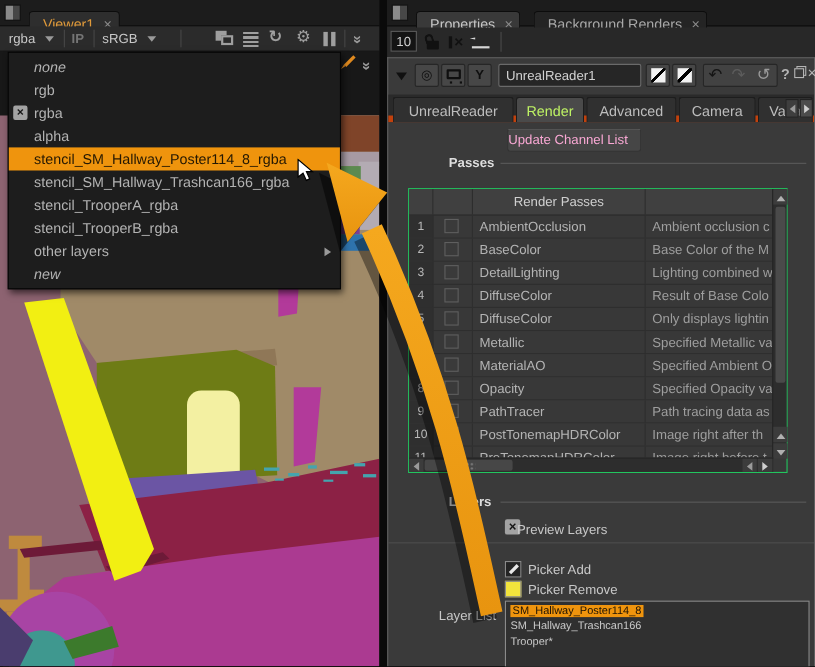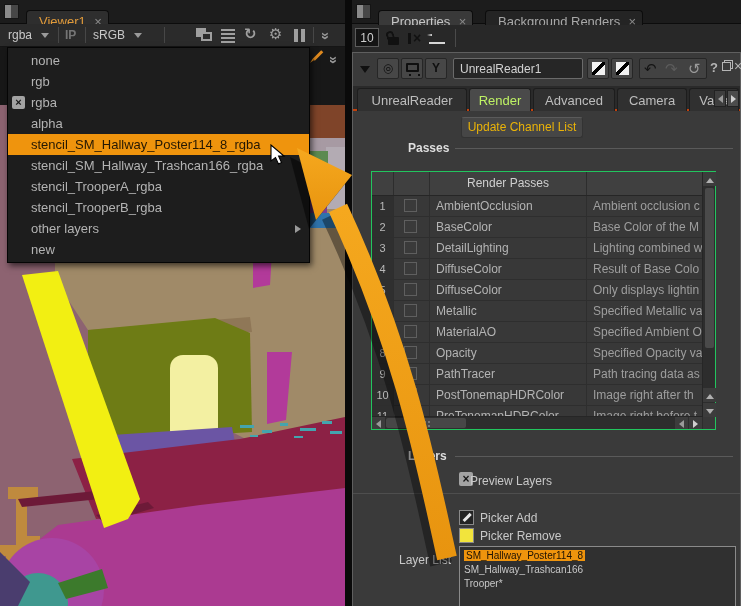--- a/index.html
+++ b/index.html
@@ -36,21 +36,21 @@
   .icon-pause { display:flex; gap:3px; margin-top:1px; }
   .icon-pause i { display:block; width:4px; height:13px; background:#9f9f9f; }
   .chev2 { display:inline-block; transform:rotate(90deg); font-size:14px; font-weight:bold; color:#9a9a9a; letter-spacing:-2px; }
   .viewer-canvas { position:absolute; left:0; top:47px; width:345px; height:559px; background:#181818; overflow:hidden; }
   .pencil { width:12px; height:3px; background:currentColor; transform:rotate(-45deg); position:relative; }
   .pencil::before { content:""; position:absolute; left:-5px; top:0; border-top:1.5px solid transparent; border-bottom:1.5px solid transparent; border-right:5px solid currentColor; }
 
   
   .dropdown { position:absolute; left:7px; top:47px; width:303px; background:#1d1d1d; border:1px solid #050505; z-index:50; padding:2px 0; box-shadow:2px 3px 6px rgba(0,0,0,.6); }
   .dd-item { position:relative; height:21px; line-height:21px; padding-left:23px; font-size:13px; color:#b3b3b3; white-space:nowrap; }
-  .dd-item.italic { }
+  .dd-item.italic { font-style:italic; }
   .dd-item.hl { background:#ef940d; color:#241803; }
   .dd-check { position:absolute; left:4px; top:4px; width:13px; height:13px; background:#a3a3a3; border-radius:2px; color:#161616; font-weight:900; font-size:11px; line-height:13px; text-align:center; }
   .dd-sub { position:absolute; right:8px; top:7px; width:0; height:0; border-top:4px solid transparent; border-bottom:4px solid transparent; border-left:6px solid #9a9a9a; }
 
   
   .pane-divider { position:absolute; left:345px; top:0; width:7px; height:606px; background:#0a0a0a; }
 
   
   .props-pane { position:absolute; left:352px; top:0; width:389px; height:606px; background:#282828; }
   .ptoolbar { position:absolute; left:0; top:25px; width:389px; height:27px; background:#282828; }
@@ -74,28 +74,28 @@
   .nname { position:absolute; left:100px; top:2px; width:130px; height:21px; background:#262626; border:1px solid #6a6a6a; border-radius:2px; color:#d2d2d2; font-size:12px; padding:0 6px; font-family:"Liberation Sans","DejaVu Sans",sans-serif; }
   .swatch { position:absolute; top:2px; width:22px; height:21px; background:#474747; border:1px solid #262626; border-radius:2px; }
   .swatch i { position:absolute; left:4px; top:3px; width:13px; height:13px; background:linear-gradient(135deg,#f2f2f2 0 42%,#000 42% 58%,#f2f2f2 58% 100%); display:block; }
   .histgroup { position:absolute; left:286px; top:2px; width:68px; height:21px; background:#424242; border:1px solid #262626; border-radius:2px; }
   .histgroup span { position:absolute; top:0px; font-size:15px; line-height:19px; }
   .nh-right { position:absolute; top:4px; color:#b5b5b5; }
   .float-icon { width:11px; height:11px; position:relative; display:inline-block; }
   .float-icon::before { content:""; position:absolute; right:0; top:0; width:7px; height:7px; border:1.5px solid #b5b5b5; }
   .float-icon::after { content:""; position:absolute; left:0; bottom:0; width:7px; height:7px; border:1.5px solid #b5b5b5; background:#3a3a3a; }
 
-  .ntabs { position:absolute; left:0; top:33px; width:387px; height:25px; background:#2a2a2a; border-bottom:2px solid #c2410c; }
+  .ntabs { position:absolute; left:0; top:33px; width:387px; height:25px; background:#2a2a2a; border-bottom:6px solid #c2410c; }
   .ntab { position:absolute; top:2px; height:23px; line-height:23px; text-align:center; background:#303030; border:1px solid #1d1d1d; border-bottom:none; color:#bdbdbd; font-size:13px; border-radius:3px 3px 0 0; }
   .ntab.active { background:#4a4a4a; color:#bef264; }
   .ntab-scroll { position:absolute; top:4px; width:12px; height:17px; background:#3e3e3e; border:1px solid #222; text-align:center; }
   .tri-l { display:inline-block; width:0; height:0; border-top:4px solid transparent; border-bottom:4px solid transparent; border-right:5px solid #9a9a9a; margin-top:4px; }
   .tri-r { display:inline-block; width:0; height:0; border-top:4px solid transparent; border-bottom:4px solid transparent; border-left:5px solid #cfcfcf; margin-top:4px; }
 
-  .btn-update { position:absolute; left:108px; top:64px; width:122px; height:21px; background:#464646; border:1px solid #333; border-top-color:#5a5a5a; border-radius:3px; color:#eab308; font-size:12px; text-align:center; line-height:19px; }
+  .btn-update { position:absolute; left:108px; top:64px; width:122px; height:21px; background:#464646; border:1px solid #333; border-top-color:#5a5a5a; border-radius:3px; color:#f9a8d4; font-size:12px; text-align:left; line-height:19px; }
 
   .group-label { position:absolute; font-weight:bold; color:#dedede; font-size:12px; }
   .group-line { position:absolute; height:1px; background:#5a5a5a; }
 
   
   .ptable { position:absolute; left:18px; top:118px; width:345px; height:259px; background:#383838; border:1px solid #22c55e; }
   .pt-head { position:absolute; left:0; top:0; width:331px; height:24px; background:#404040; border-bottom:1px solid #262626; display:grid; grid-template-columns:22px 36px 157px 1fr; }
   .pt-head div { border-right:1px solid #2d2d2d; line-height:23px; text-align:center; color:#cfcfcf; }
   .pt-body { position:absolute; left:0; top:24px; width:331px; height:220px; overflow:hidden; }
   .prow { display:grid; grid-template-columns:22px 36px 157px 1fr; height:21px; border-bottom:1px solid #2e2e2e; background:#383838; }

